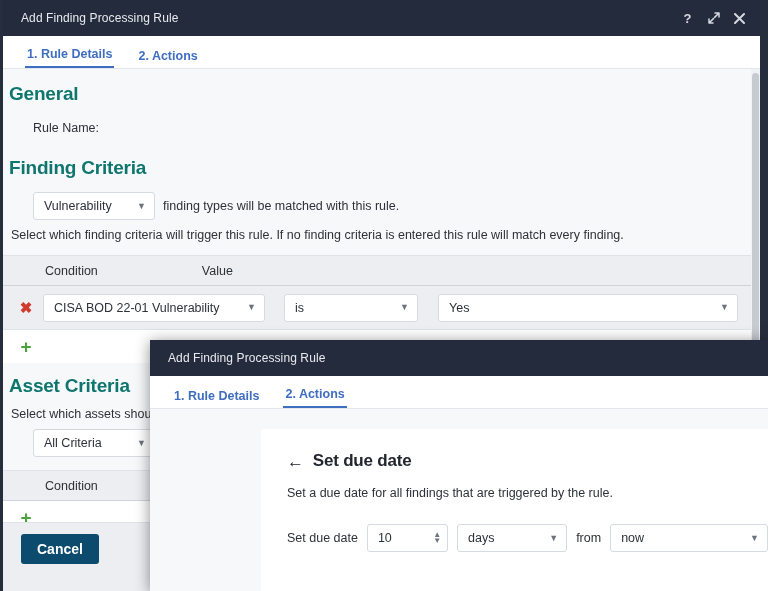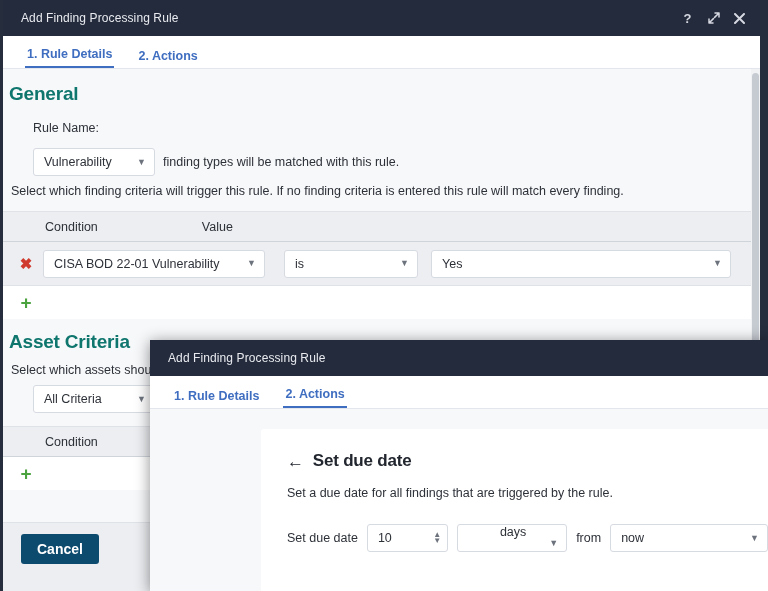--- a/index.html
+++ b/index.html
@@ -344,20 +344,21 @@
     </div>
 
     <div class="body">
 
       <div class="section-h">General</div>
 
       <div class="row-inline" style="margin-top:16px;">
         <div class="field-label" style="width:120px;">Rule Name:</div>
       </div>
 
+      <div class="section-h" style="margin-top:22px;">Finding Criteria</div>
 
       <div class="row-inline" style="margin-top:13px;">
         <div class="selbox" style="width:122px;">
           <span>Vulnerability</span>
           <span class="caret">▼</span>
         </div>
         <div class="helptext">finding types will be matched with this rule.</div>
       </div>
 
       <div class="subtext" style="margin-top:8px;">Select which finding criteria will trigger this rule. If no finding criteria is entered this rule will match every finding.</div>
@@ -370,21 +371,21 @@
       <div class="criteria-row">
         <div class="del-x">✖</div>
         <div class="selbox" style="width:222px;margin-left:6px;">
           <span>CISA BOD 22-01 Vulnerability</span>
           <span class="caret">▼</span>
         </div>
         <div class="selbox" style="width:134px;margin-left:19px;">
           <span>is</span>
           <span class="caret">▼</span>
         </div>
-        <div class="selbox" style="width:300px;margin-left:13px;">
+        <div class="selbox" style="width:300px;margin-left:20px;">
           <span>Yes</span>
           <span class="caret">▼</span>
         </div>
       </div>
 
       <div class="plus-row">
         <div class="plus">+</div>
       </div>
 
       <div class="section-h" style="margin-top:12px;">Asset Criteria</div>
@@ -437,21 +438,21 @@
         <div class="panel-desc">Set a due date for all findings that are triggered by the rule.</div>
         <div class="due-row">
           <span class="field-label">Set due date</span>
           <div class="numwrap">
             <span>10</span>
             <span class="spin">
               <span>▲</span>
               <span>▼</span>
             </span>
           </div>
-          <div class="selbox" style="width:114px;flex-direction:column;">
+          <div class="selbox" style="width:114px;">
             <span>days</span>
             <span class="caret">▼</span>
           </div>
           <span class="field-label">from</span>
           <div class="selbox" style="width:164px;">
             <span>now</span>
             <span class="caret">▼</span>
           </div>
         </div>
       </div>

